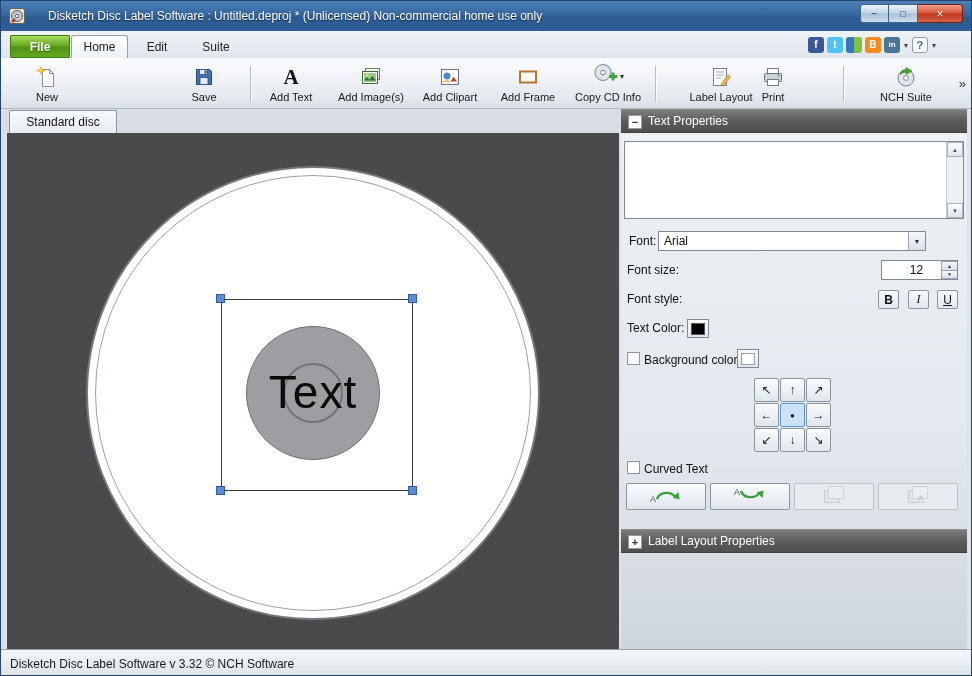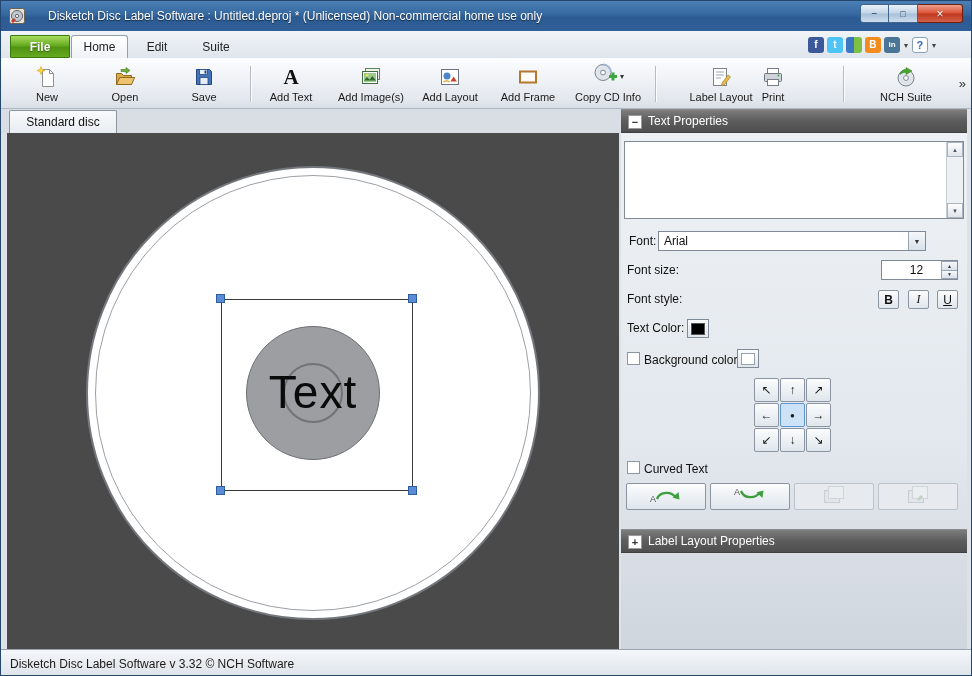--- a/index.html
+++ b/index.html
@@ -174,30 +174,20 @@
       <span class="ticon">
         <svg width="24" height="24" viewBox="0 0 24 24">
           <path d="M7.5 4.5h7l4 4v13h-11z" fill="#fff" stroke="#8a9096"></path>
           <path d="M14.5 4.5v4h4" fill="none" stroke="#8a9096"></path>
           <path d="M6 1.5l1.1 2.9L10 5.5 7.1 6.6 6 9.5 4.9 6.6 2 5.5l2.9-1.1z" fill="#fdd835" stroke="#d4a017" stroke-width=".6"></path>
         </svg>
       </span>
       <span class="tlabel">New</span>
     </div>
 
-    <div class="tool" style="left:88px;width:72px;">
-      <span class="ticon">
-        <svg width="24" height="24" viewBox="0 0 24 24">
-          <path d="M3.5 8.5v11h15v-9h-8l-2-2z" fill="#dba94e" stroke="#8f6a1d"></path>
-          <path d="M3.5 19.5l3.2-7h15l-3.2 7z" fill="#edc36f" stroke="#8f6a1d"></path>
-          <path d="M13 2.5l4 3-4 3v-2h-5v-2h5z" fill="#6cae35" stroke="#417a15" stroke-width=".6"></path>
-        </svg>
-      </span>
-      <span class="tlabel">Open</span>
-    </div>
 
     <div class="tool" style="left:166px;width:74px;">
       <span class="ticon">
         <svg width="24" height="24" viewBox="0 0 24 24">
           <path d="M4.5 4.5h13l2 2v13h-15z" fill="#4272b8" stroke="#27497e"></path>
           <rect x="8" y="12.5" width="8" height="7" fill="#e8eef5" stroke="#27497e" stroke-width=".8"></rect>
           <rect x="7.5" y="4.5" width="8" height="5" fill="#e8eef5" stroke="#27497e" stroke-width=".8"></rect>
           <rect x="12.5" y="5.5" width="2" height="3" fill="#27497e"></rect>
         </svg>
       </span>
@@ -226,21 +216,21 @@
 
     <div class="tool" style="left:412px;width:74px;">
       <span class="ticon">
         <svg width="24" height="24" viewBox="0 0 24 24">
           <rect x="3.5" y="4.5" width="17" height="15" fill="#fff" stroke="#6b7582"></rect>
           <circle cx="9" cy="11" r="3.5" fill="#4d86c6"></circle>
           <path d="M12.5 16.5l3-5 3.5 5z" fill="#c8452c"></path>
           <path d="M5.5 17c2-1.5 4-1.5 6 0" stroke="#e0a22e" stroke-width="1.4" fill="none"></path>
         </svg>
       </span>
-      <span class="tlabel">Add Layout</span>
+      <span class="tlabel">Add Clipart</span>
     </div>
 
     <div class="tool" style="left:490px;width:74px;">
       <span class="ticon">
         <svg width="24" height="24" viewBox="0 0 24 24">
           <rect x="4" y="6.5" width="16" height="11" fill="#fffdf8" stroke="#b5762f" stroke-width="2"></rect>
         </svg>
       </span>
       <span class="tlabel">Add Frame</span>
     </div>

